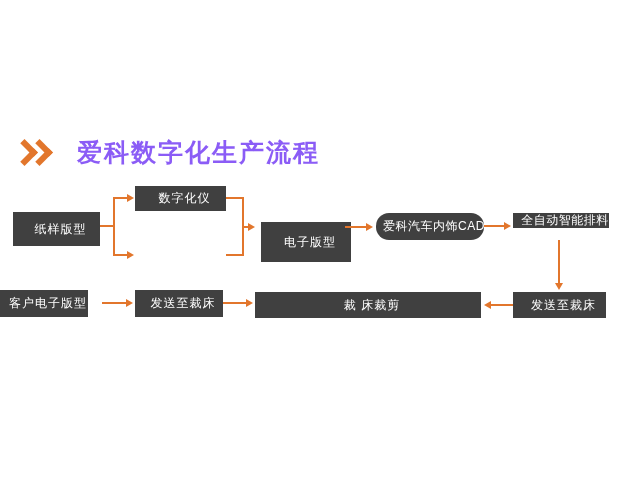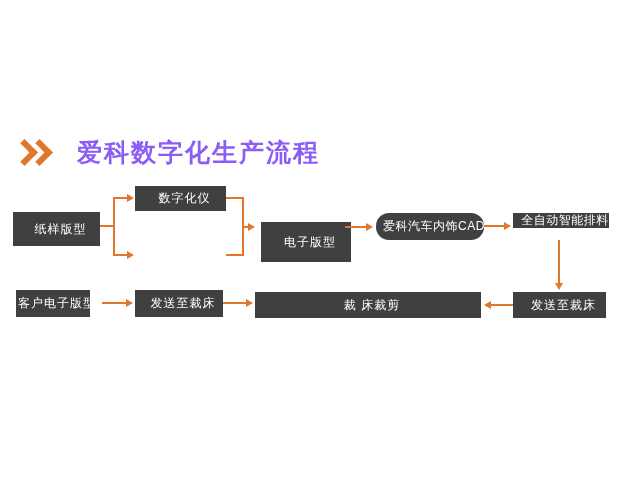--- a/index.html
+++ b/index.html
@@ -55,21 +55,21 @@
     white-space: nowrap;
     box-sizing: border-box;
     padding-left: 8px;
   }
   #node-paper-pattern      { left: 13px;  top: 212px; width: 87px;  height: 34px; }
   #node-digitizer          { left: 135px; top: 186px; width: 91px;  height: 25px; }
   #node-cad-plate          { left: 135px; top: 243px; width: 91px;  height: 25px; }
   #node-electronic-pattern { left: 255px; top: 222px; width: 90px;  height: 40px; margin-left: 6px; }
   #node-aike-cad           { left: 376px; top: 213px; width: 108px; height: 27px; letter-spacing: 0.5px; border-radius: 13px; }
   #node-auto-nesting       { left: 513px; top: 213px; width: 96px;  height: 15px; letter-spacing: 0.5px; }
-  #node-customer-pattern   { left: 16px;  top: 290px; width: 74px;  height: 27px; }
+  #node-customer-pattern   { left: 0;  top: 290px; width: 88px;  height: 27px; }
   #node-send-left          { left: 135px; top: 290px; width: 88px;  height: 27px; }
   #node-cutting            { left: 255px; top: 292px; width: 226px; height: 26px; }
   #node-send-right         { left: 513px; top: 292px; width: 93px;  height: 26px; }
 
   
   .h-line, .v-line { position: absolute; background: #E2762C; }
   .h-line { height: 2px; }
   .v-line { width: 2px; }
   .arr { position: absolute; width: 0; height: 0; }
   .arr-r { border-left: 7px solid #E2762C; border-top: 4px solid transparent; border-bottom: 4px solid transparent; }

